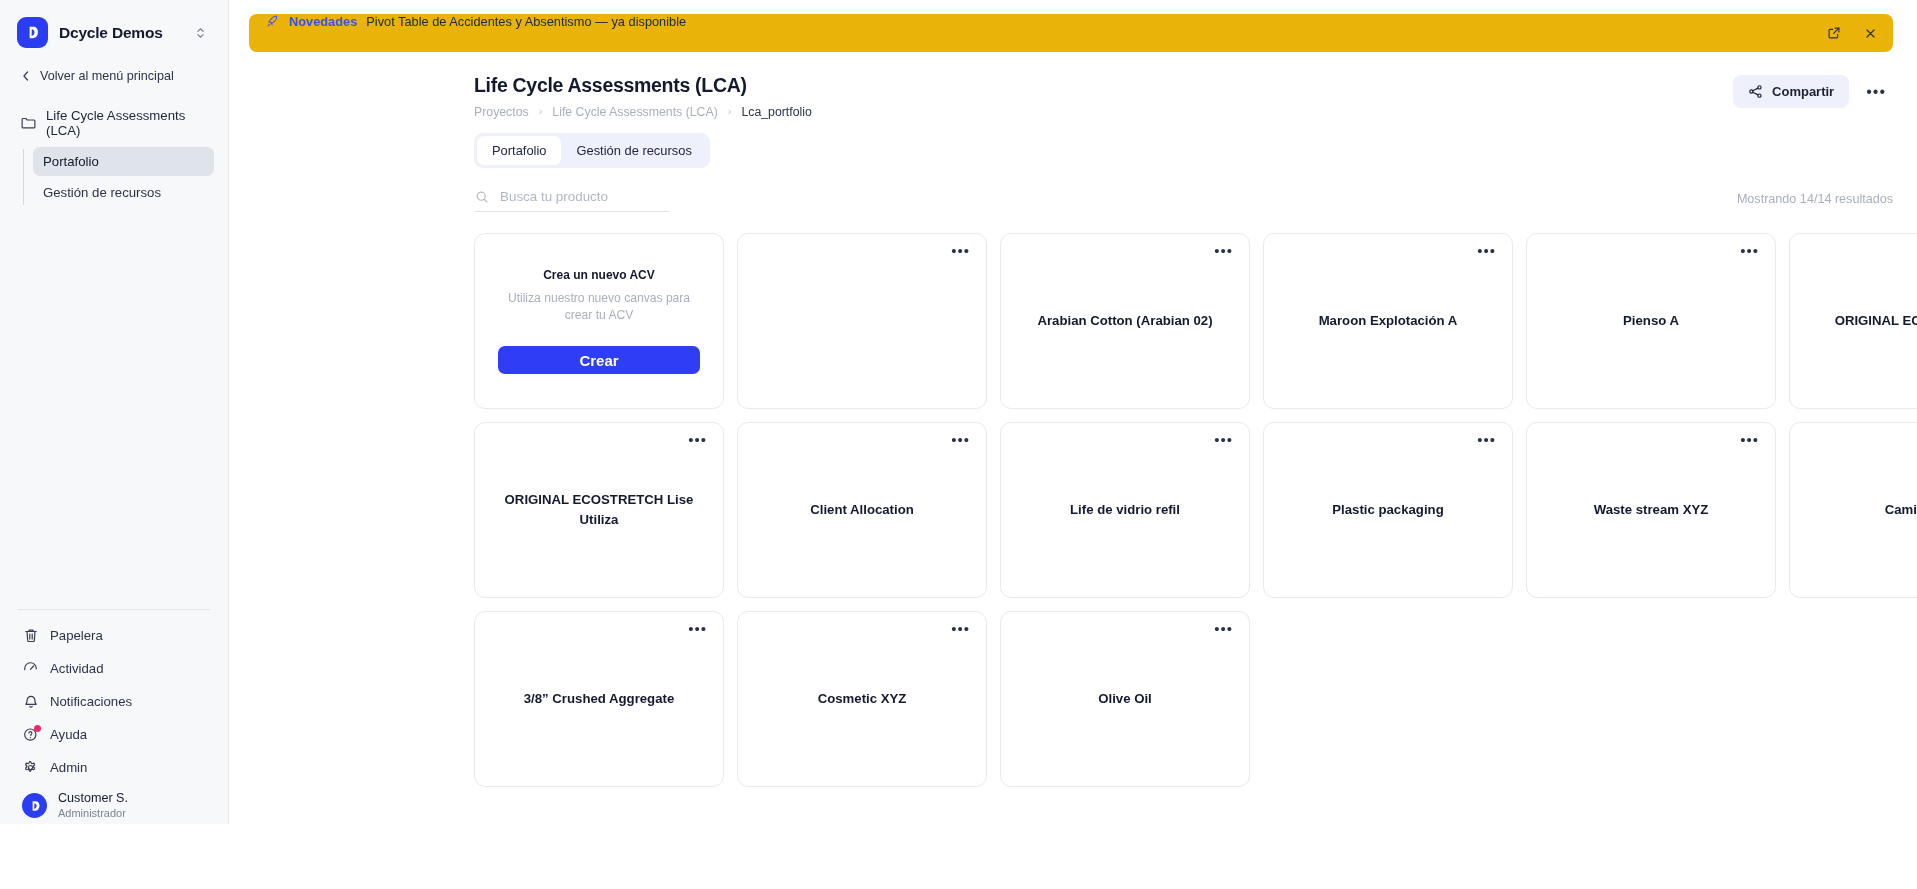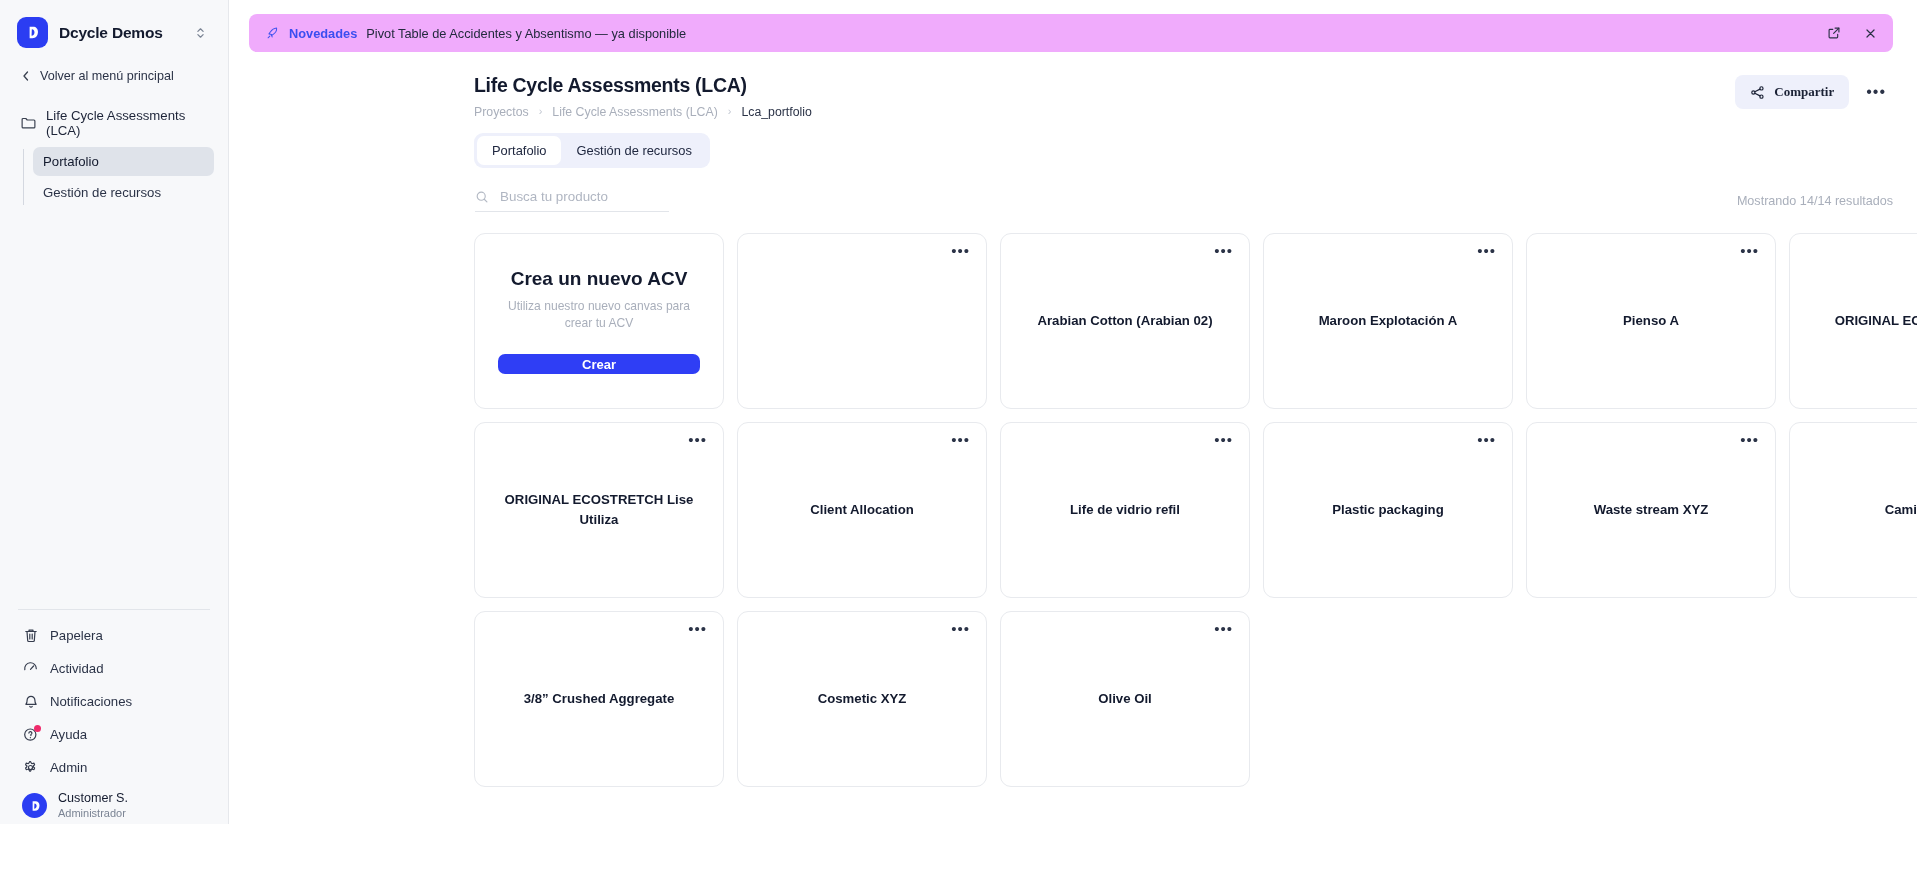--- a/index.html
+++ b/index.html
@@ -82,22 +82,22 @@
     display: flex; align-items: center; justify-content: center;
   }
   .user-name { font-size: 12.6px; color: #131a2e; line-height: 1.22; }
   .user-role { font-size: 11px; color: #7b8494; line-height: 1.22; }
 
   
   .main { flex: 1 1 auto; height: 889px; position: relative; background: #fff; overflow: hidden; }
 
   .banner {
     margin: 14px 24px 0 20px; height: 38px;
-    background: #f0abfc; border-radius: 8px;
-    display: flex; align-items: center; padding: 0 16px 0 17px;
+    background: #eab308; border-radius: 8px;
+    display: flex; padding: 0 16px 0 17px;
   }
   .banner-rocket { color: #4355ef; display: flex; margin-right: 9px; }
   .banner-tag { font-size: 12.8px; font-weight: 700; color: #3b4ef0; margin-right: 9px; }
   .banner-msg { font-size: 12.8px; color: #222a3d; }
   .banner-actions { margin-left: auto; display: flex; align-items: center; gap: 23px; color: #2a3145; }
   .ico-btn { display: flex; align-items: center; justify-content: center; cursor: pointer; }
 
   .page-head { padding: 22px 24px 0 246px; position: relative; }
   .page-head-inner { margin-left: -1px; }
   .page-title { font-size: 19.5px; font-weight: 700; color: #131a2e; letter-spacing: -0.3px; }
@@ -105,31 +105,31 @@
   .crumb { font-size: 12.3px; color: #a9afbb; cursor: pointer; }
   .crumb.last { color: #2b3347; cursor: default; }
   .crumb-sep { color: #c3c8d2; font-size: 11px; }
 
   .head-right { position: absolute; top: 23px; right: 24px; display: flex; align-items: center; gap: 10px; }
   .share-btn {
     display: flex; align-items: center; gap: 9px;
     background: #eef0fb; border: none; border-radius: 8px;
     padding: 9px 15px; cursor: pointer;
   }
-  .share-btn .lbl { font-size: 13px; font-weight: 600; color: #1b2236; font-family: Liberation Serif, serif; }
+  .share-btn .lbl { font-size: 13px; font-weight: 600; color: #1b2236; }
   .more-head { padding: 5px 7px; color: #2b3347; cursor: pointer; font-size: 16px; line-height: 10px; letter-spacing: 1px; }
 
   .tabs {
     display: inline-flex; gap: 0; background: #eef0fb;
     border-radius: 9px; padding: 3px; margin: 14px 0 0 0;
   }
   .tab { font-size: 12.9px; color: #202840; padding: 7px 15px; border-radius: 7px; cursor: pointer; }
   .tab.active { background: #ffffff; font-weight: 400; }
 
-  .toolbar { display: flex; align-items: flex-end; padding: 21px 24px 0 246px; }
+  .toolbar { display: flex; align-items: center; padding: 21px 24px 0 246px; }
   .search-wrap {
     display: flex; align-items: center; gap: 11px;
     border-bottom: 1px solid #e2e5ea; width: 194px; padding-bottom: 7px;
   }
   .search-wrap svg { color: #b3b9c4; flex: 0 0 auto; }
   .search-input {
     border: none; outline: none; background: transparent;
     font-family: "Liberation Sans", sans-serif; font-size: 13.4px; color: #2b3347;
     width: 100%;
   }
@@ -150,27 +150,27 @@
     cursor: pointer; text-align: center; padding: 0 18px;
   }
   .card-menu {
     position: absolute; top: 9px; right: 11px;
     color: #2b3347; font-size: 15px; line-height: 8px; letter-spacing: 1px;
     padding: 4px 5px; cursor: pointer;
   }
   .card-title { font-size: 13.2px; font-weight: 700; color: #131a2e; line-height: 1.55; }
 
   .create-card { justify-content: center; gap: 0; }
-  .create-title { font-size: 19px; font-weight: 700; color: #131a2e; }
+  .create-title { font-size: 12px; font-weight: 700; color: #131a2e; }
   .create-sub { font-size: 12.1px; color: #a9afbb; line-height: 1.42; margin-top: 8px; max-width: 190px; }
   .create-btn {
-    margin-top: 22px; width: 202px; height: 20px;
+    margin-top: 22px; width: 202px; height: 28px;
     background: #2f3ef5; border: none; border-radius: 7px;
     color: #fff; font-family: "Liberation Sans", sans-serif;
-    font-size: 13px; font-weight: 700; cursor: pointer;
+    font-size: 15px; font-weight: 700; cursor: pointer;
   }
 </style>
 </head>
 <body>
 
 <div class="app">
 
   <aside class="sidebar">
 
     <div class="ws-header">

